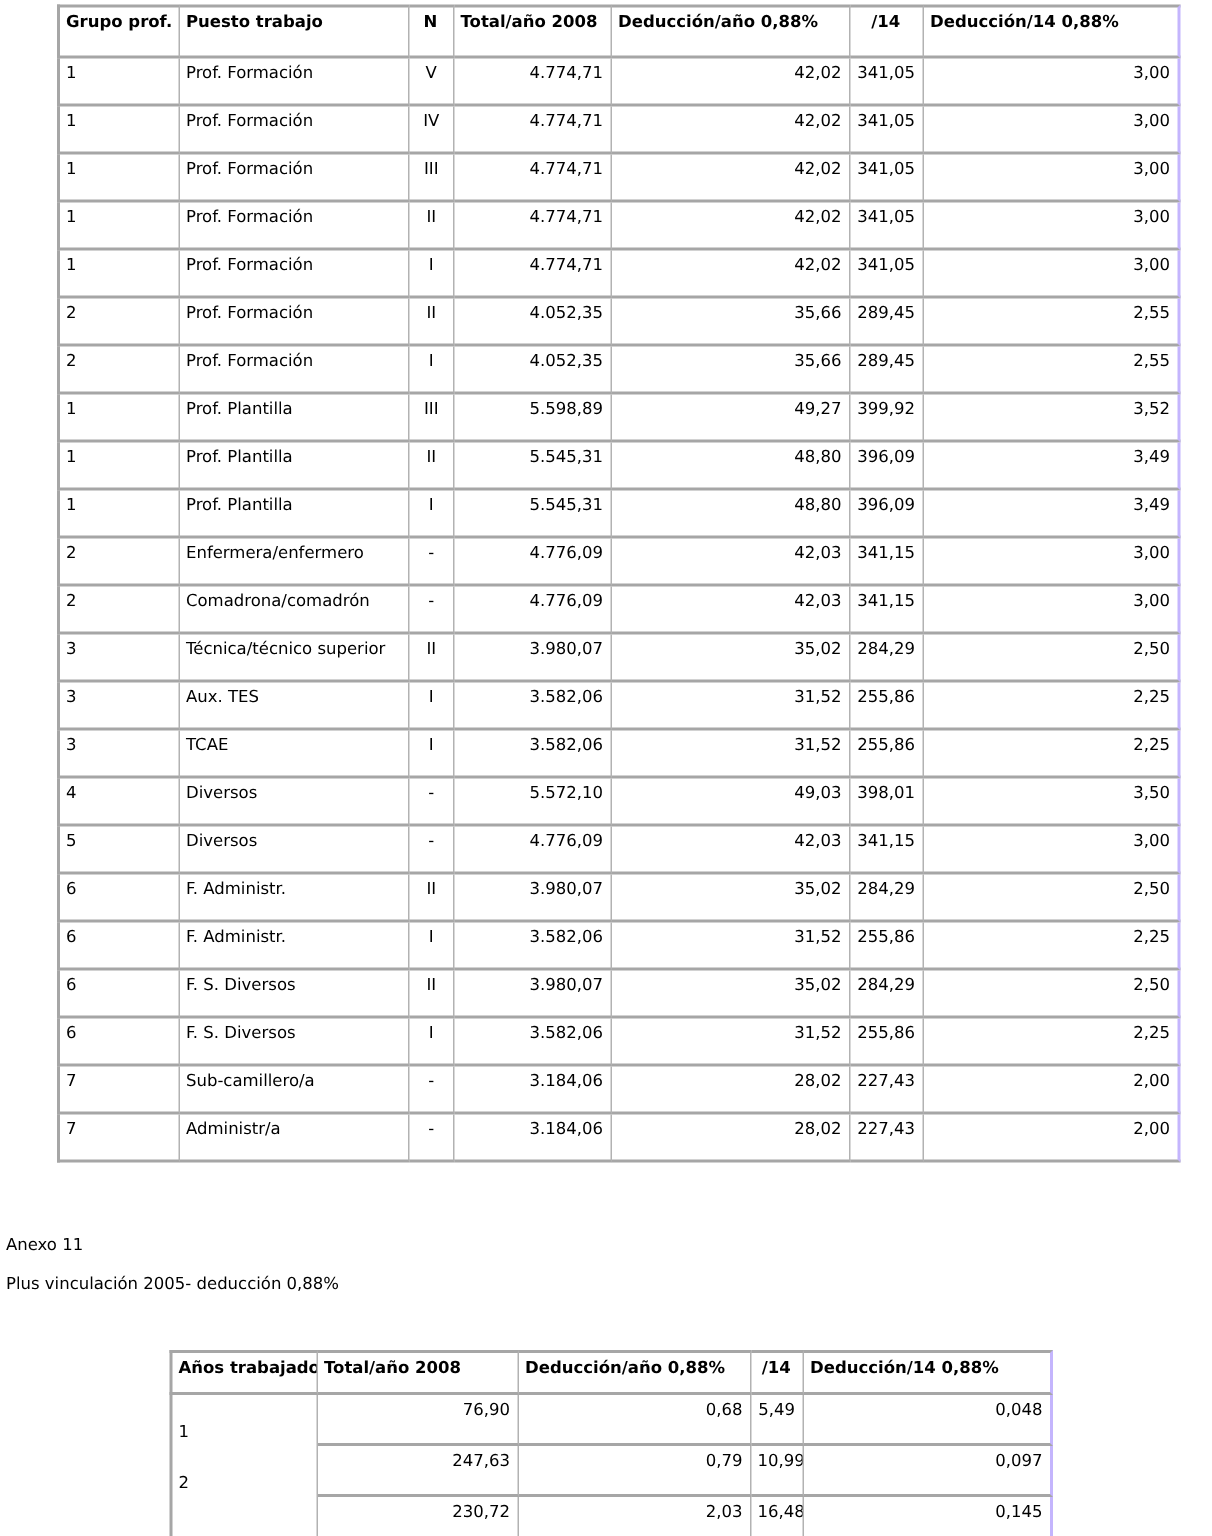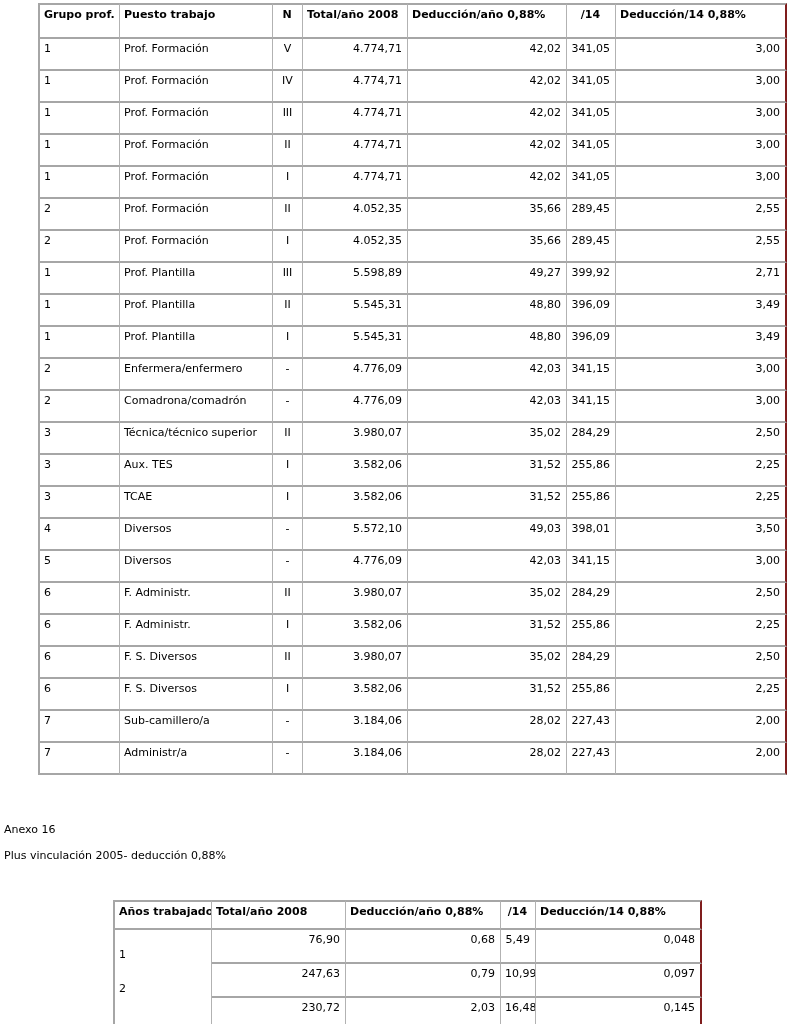--- a/index.html
+++ b/index.html
@@ -23,21 +23,21 @@
     overflow: hidden;
     white-space: nowrap;
     vertical-align: top;
     padding: 3px 5px 2px 4px;
     border-right: 1px solid #b2b2b2;
     border-bottom: 2px solid #a6a6a6;
     font-weight: normal;
   }
   th { font-weight: bold; border-top: 2px solid #a6a6a6; }
   th:first-child, td:first-child { border-left: 2px solid #a6a6a6; }
-  th:last-child, td:last-child { border-right: 2px solid #7f1d1d; }
+  th:last-child, td:last-child { border-right: 2px solid #c4b5fd; }
 
   
   #main-table { position: absolute; left: 38px; top: 3px; width: 749px; }
   #main-table th { height: 36px; text-align: left; }
   #main-table td { height: 32px; }
   #main-table th.c2, #main-table th.c5 { text-align: center; }
   #main-table td.c0, #main-table td.c1 { text-align: left; }
   #main-table td.c2 { text-align: center; padding-left: 2px; padding-right: 2px; }
   #main-table td.c3, #main-table td.c4, #main-table td.c5, #main-table td.c6 { text-align: right; }
 
@@ -150,21 +150,21 @@
           <td class="c5">289,45</td>
           <td class="c6">2,55</td>
         </tr>
         <tr>
           <td class="c0">1</td>
           <td class="c1">Prof. Plantilla</td>
           <td class="c2">III</td>
           <td class="c3">5.598,89</td>
           <td class="c4">49,27</td>
           <td class="c5">399,92</td>
-          <td class="c6">2,71</td>
+          <td class="c6">3,52</td>
         </tr>
         <tr>
           <td class="c0">1</td>
           <td class="c1">Prof. Plantilla</td>
           <td class="c2">II</td>
           <td class="c3">5.545,31</td>
           <td class="c4">48,80</td>
           <td class="c5">396,09</td>
           <td class="c6">3,49</td>
         </tr>
@@ -290,21 +290,21 @@
           <td class="c1">Administr/a</td>
           <td class="c2">-</td>
           <td class="c3">3.184,06</td>
           <td class="c4">28,02</td>
           <td class="c5">227,43</td>
           <td class="c6">2,00</td>
         </tr>
       </tbody>
   </table>
 
-  <div id="anexo-title" class="annex-text">Anexo 16</div>
+  <div id="anexo-title" class="annex-text">Anexo 11</div>
 
   <div id="anexo-subtitle" class="annex-text">Plus vinculación 2005- deducción 0,88%</div>
 
   <table id="secondary-table">
     <colgroup>
       <col style="width:99px">
         <col style="width:134px">
         <col style="width:155px">
       <col style="width:35px">
         <col style="width:166px">

